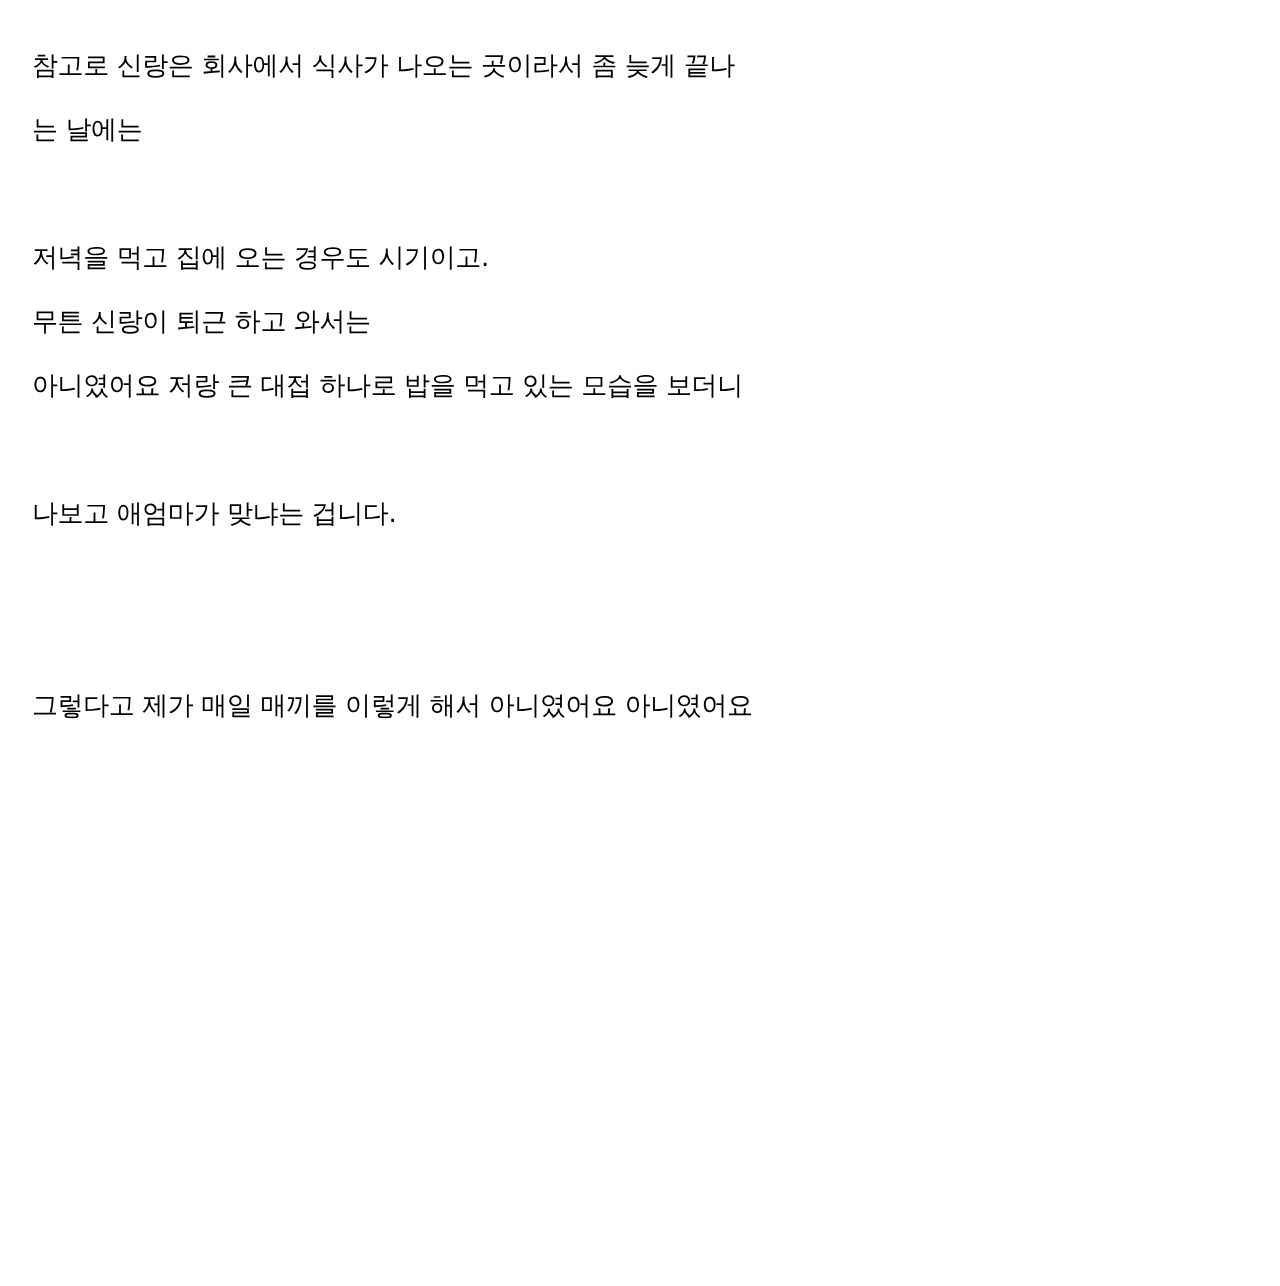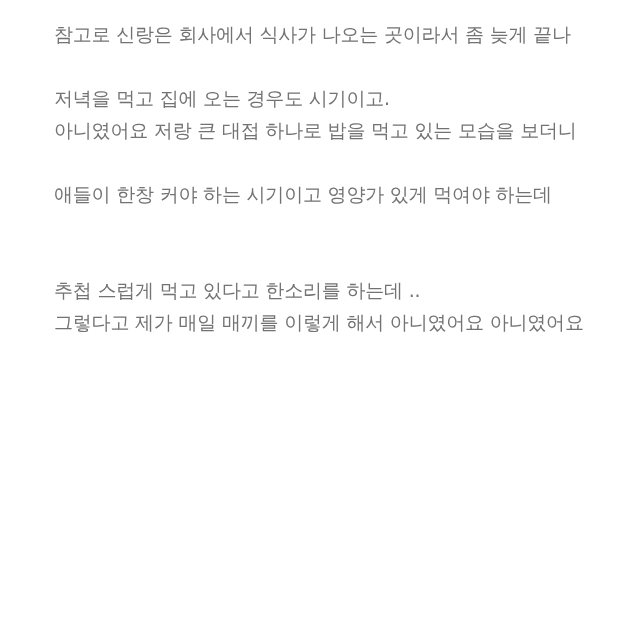--- a/index.html
+++ b/index.html
@@ -18,58 +18,58 @@
     width: 640px;
     height: 643px;
     box-sizing: border-box;
     padding: 18px 16px 0 16px;
     background: #ffffff;
   }
   .block {
     margin: 0;
   }
   .line {
-    font-size: 19px;
+    font-size: 13px;
     line-height: 32px;
     letter-spacing: -0.2px;
-    color: #737373;
+    color: #000000;
     white-space: pre-wrap;
     word-break: keep-all;
-    margin-left: 38px;
   }
   .spacer {
     height: 32px;
   }
   .spacer-small {
     height: 32px;
   }
 </style>
 </head>
 <body>
 
 <div class="page">
 
   <div class="block">
     <div class="line">참고로 신랑은 회사에서 식사가 나오는 곳이라서 좀 늦게 끝나</div>
+    <div class="line">는 날에는</div>
   </div>
 
   <div class="spacer"></div>
 
   <div class="block">
     <div class="line">저녁을 먹고 집에 오는 경우도 시기이고.</div>
+    <div class="line">무튼 신랑이 퇴근 하고 와서는</div>
     <div class="line">아니였어요 저랑 큰 대접 하나로 밥을 먹고 있는 모습을 보더니</div>
   </div>
 
   <div class="spacer"></div>
 
   <div class="block">
-    <div class="line">애들이 한창 커야 하는 시기이고 영양가 있게 먹여야 하는데</div>
+    <div class="line">나보고 애엄마가 맞냐는 겁니다.</div>
   </div>
 
   <div class="spacer"></div>
   <div class="spacer-small"></div>
 
   <div class="block">
-    <div class="line">추첩 스럽게 먹고 있다고 한소리를 하는데 ..</div>
     <div class="line">그렇다고 제가 매일 매끼를 이렇게 해서 아니였어요 아니였어요</div>
   </div>
 
 </div>
 
 </body></html>

